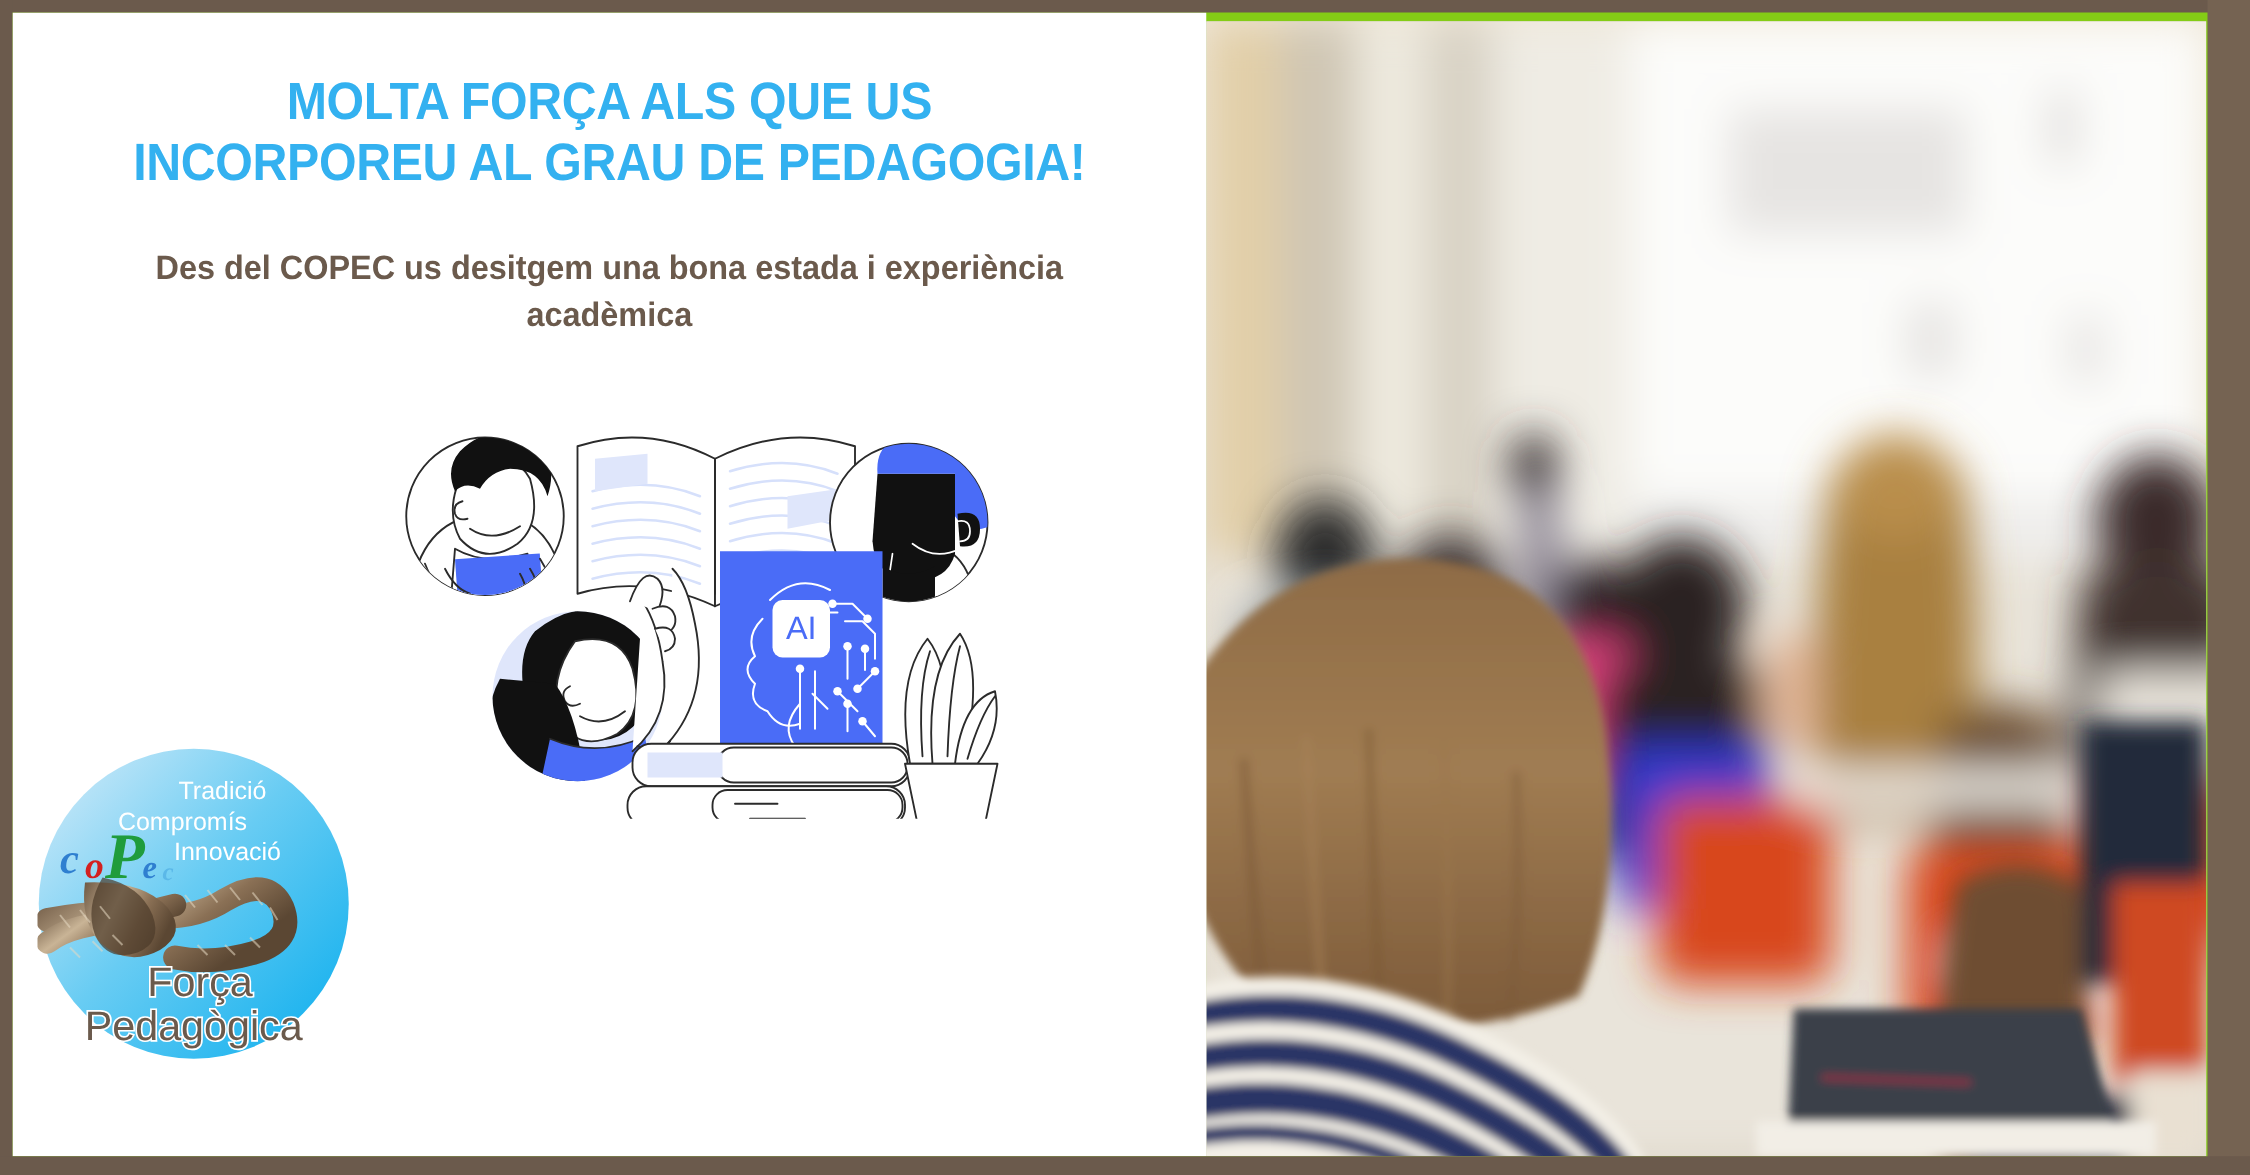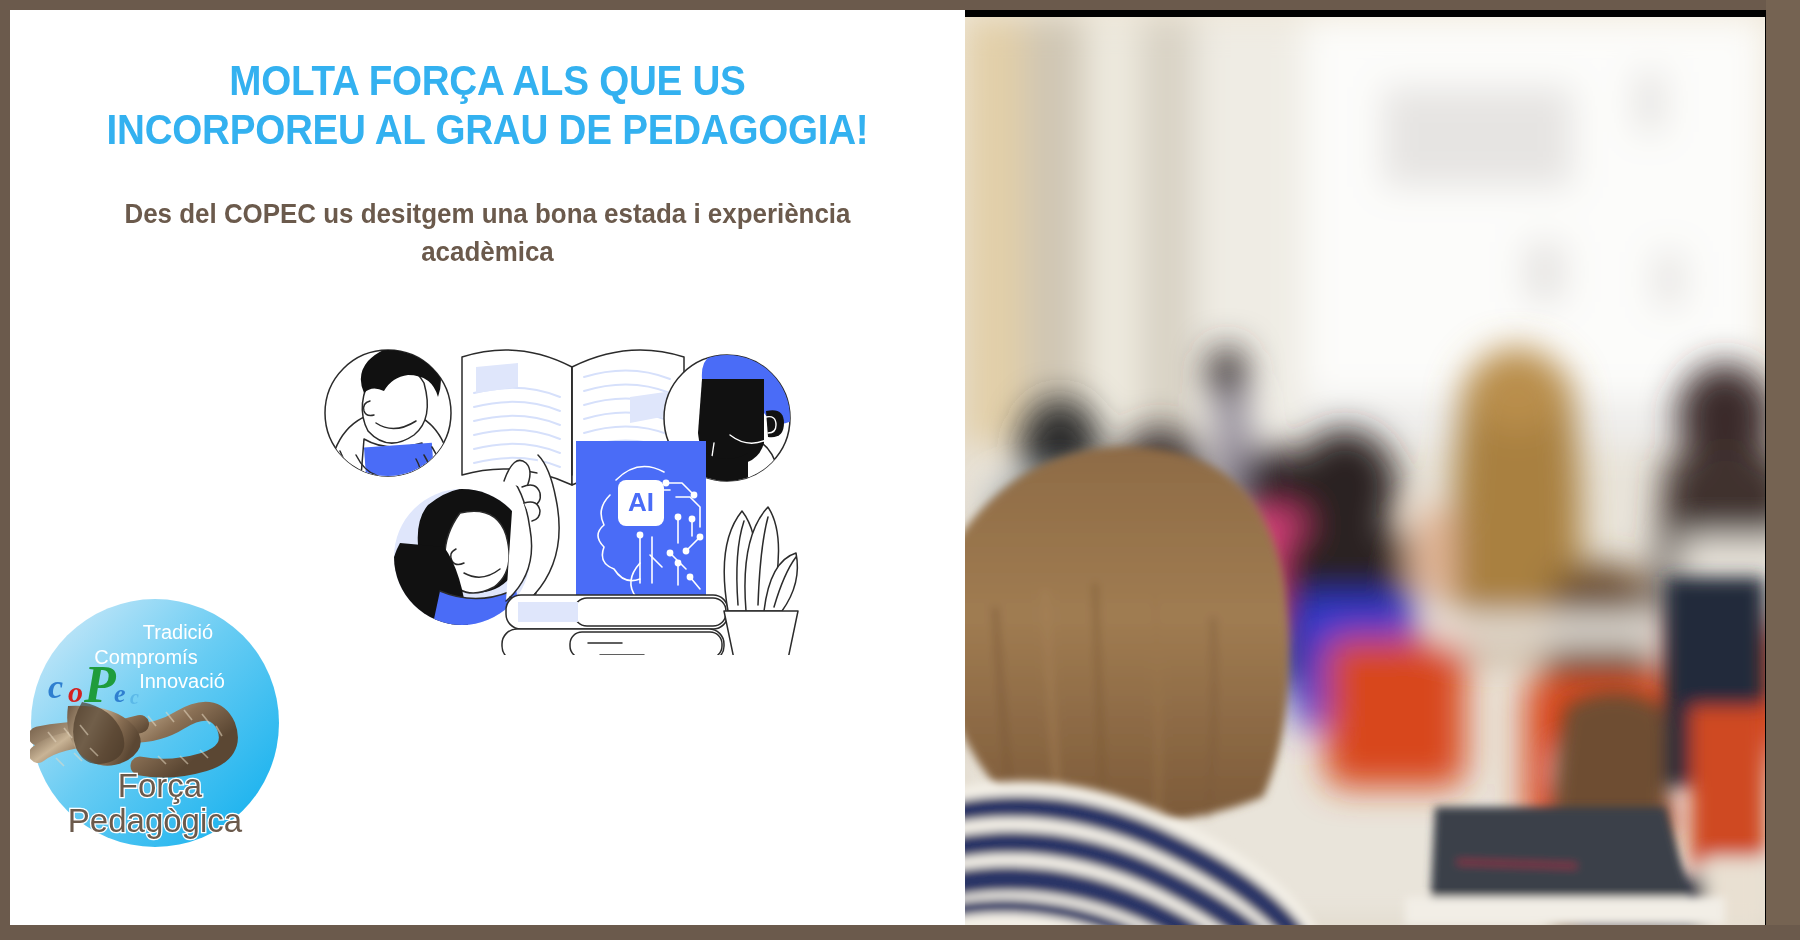--- a/index.html
+++ b/index.html
@@ -5,21 +5,21 @@
   html,body{margin:0;padding:0;}
   body{
     width:1800px;height:940px;
     background:#ffffff;
     font-family:"Liberation Sans", sans-serif;
     overflow:hidden;
   }
   .poster{
     position:relative;
     width:1800px;height:940px;
-    background:#000000;
+    background:#84cc16;
     overflow:hidden;
   }
 
   
   .frame-top{
     position:absolute; left:0; top:0; width:1800px; height:10px;
     background:#6b5a4c;
   }
   .frame-left{
     position:absolute; left:0; top:0; width:10px; height:932px;
@@ -70,21 +70,21 @@
     font-weight:bold;
     line-height:1.42;
     transform:scaleX(0.96);
     transform-origin:center top;
   }
 
   
   .illus{
     position:absolute;
     left:300px; top:295px;
-    width:520px; height:350px;font-weight:bold;
+    width:520px; height:350px;
   }
   .illus svg{display:block;width:520px;height:350px;}
 
   
   .logo{
     position:absolute;
     left:20px; top:588px;
     width:250px; height:250px;
   }
   .logo svg{display:block;width:250px;height:250px;}

